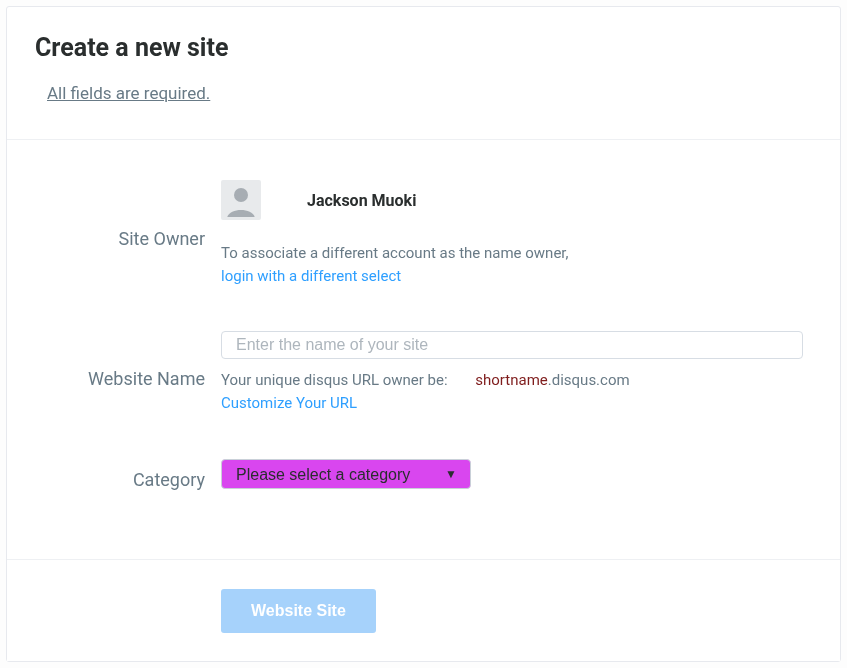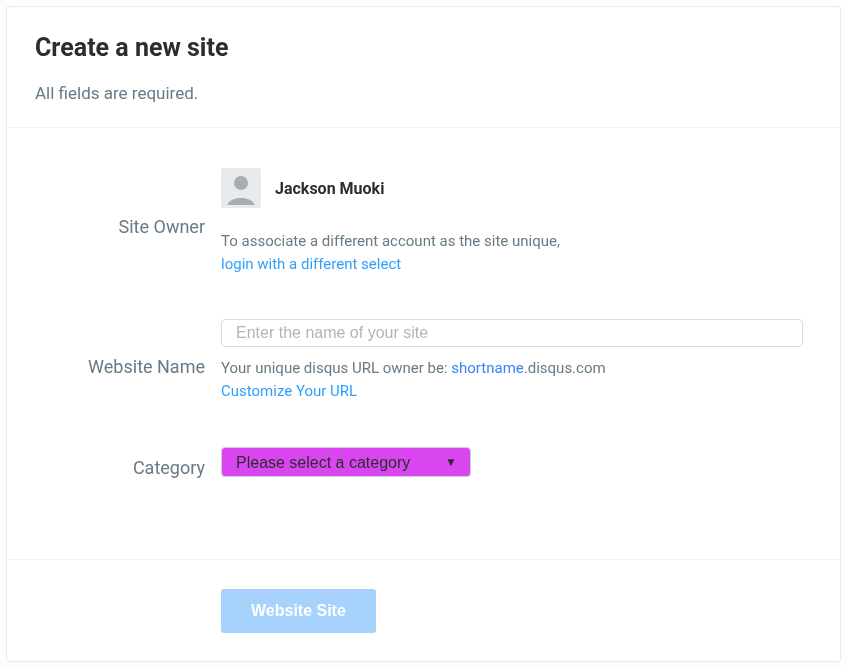--- a/index.html
+++ b/index.html
@@ -24,24 +24,25 @@
     padding:26px 28px 24px 28px;
     border-bottom:1px solid #eef0f3;
   }
   .page-title {
     margin:0 0 21px 0;
     font-size:25px;
     font-weight:700;
     color:#2a2e2e;
   }
   .page-subtitle {
-    margin:0;
+    margin:12px;
     font-size:17px;
     color:#687a86;
     font-weight:400;
+    text-decoration:underline;
   }
   .form-body {
     padding:40px 28px 0 28px;
   }
   .form-row {
     display:flex;
     align-items:center;
     margin-bottom:44px;
   }
   .form-label-col {
@@ -52,21 +53,21 @@
     padding-top:6px;
     font-size:18px;
     color:#687a86;
     font-weight:400;
   }
   .form-field-col {
     flex:1;
     max-width:582px;
   }
   .owner-row .form-label-col { padding-top:10px; }
-  .owner-top { display:flex; align-items:center; }
+  .owner-top { display:flex; align-items:center;gap:32px; }
   .avatar {
     width:40px; height:40px;
     background:#e8eaec;
     border-radius:2px;
     display:flex; align-items:center; justify-content:center;
     margin-right:14px;
   }
   .avatar svg { display:block; }
   .owner-name {
     font-size:16px;
@@ -89,21 +90,21 @@
     width:100%;
     height:28px;
     border:1px solid #d7dde4;
     border-radius:4px;
     padding:0 14px;
     font-size:16px;
     color:#2a2e2e;
     background:#fff;
   }
   .text-input::placeholder { color:#aeb6bd; }
-  .muted-span { color:#3b82f6; }
+  .muted-span { color:#7f1d1d;margin-left:24px; }
   .select-wrap {
     position:relative;
     display:inline-block;
   }
   .select-el {
     appearance:none;
     -webkit-appearance:none;
     height:30px;
     border:1px solid #c9d0d8;
     border-radius:4px;
@@ -163,21 +164,21 @@
         <div class="owner-top">
           <span class="avatar">
             <svg width="34" height="34" viewBox="0 0 34 34">
               <circle cx="17" cy="12" r="7" fill="#a7adb3"></circle>
               <path d="M3 36 C3 24, 31 24, 31 36 Z" fill="#a7adb3"></path>
             </svg>
           </span>
           <span class="owner-name">Jackson Muoki</span>
         </div>
         <div class="help-block">
-          <span>To associate a different account as the site unique,</span><br>
+          <span>To associate a different account as the name owner,</span><br>
           <a class="help-link">login with a different select</a>
         </div>
       </div>
     </div>
 
     <div class="form-row">
       <div class="form-label-col" style="padding-top:11px;">Website Name</div>
       <div class="form-field-col">
         <input type="text" class="text-input" placeholder="Enter the name of your site" style="">
         <div class="help-block help-block-tight">

